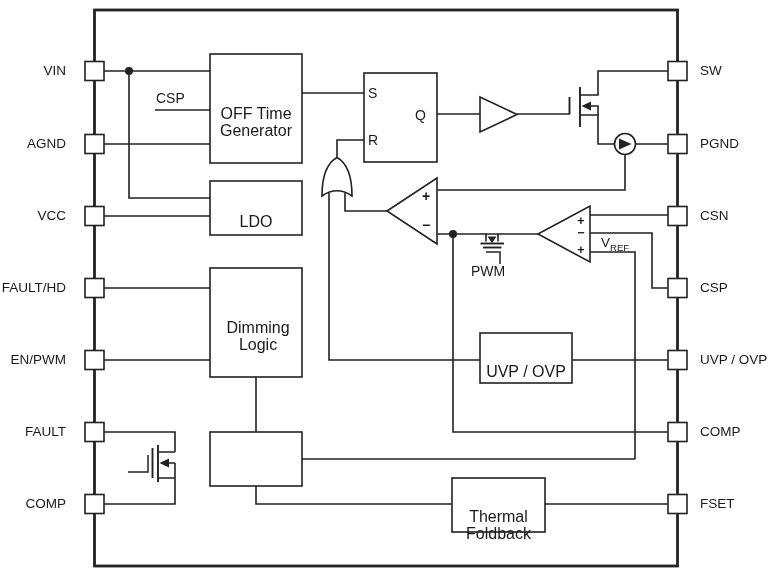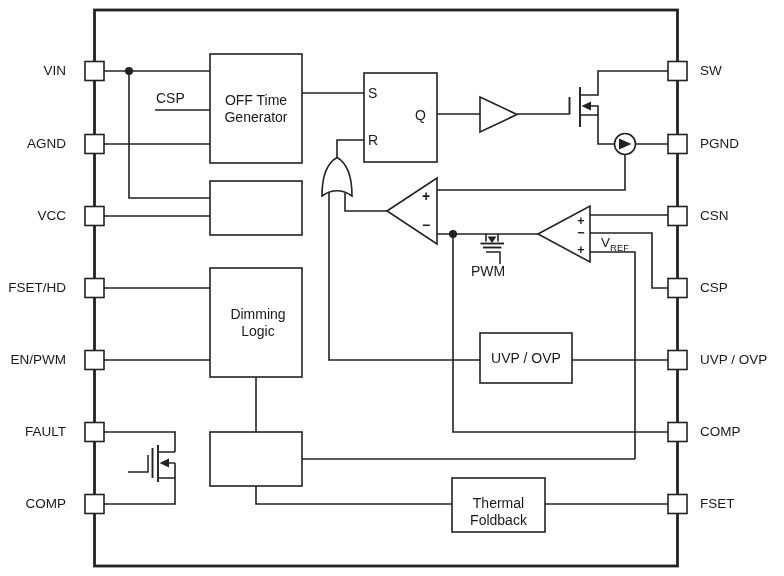--- a/index.html
+++ b/index.html
@@ -3,21 +3,21 @@
 <meta charset="utf-8">
 <style>
   html,body{margin:0;padding:0;background:#ffffff;}
   .stage{position:relative;width:784px;height:576px;background:#ffffff;
          font-family:"Liberation Sans",sans-serif;color:#1a1a1a;overflow:hidden;padding-left:16px;}
   .stage svg{position:absolute;left:0;top:0;}
   .lbl{position:absolute;font-size:13.5px;line-height:18px;white-space:nowrap;}
   .pin-l{left:0;width:66px;text-align:right;}
   .pin-r{left:700px;text-align:center;}
   .blk{position:absolute;display:flex;align-items:center;justify-content:center;
-       text-align:center;font-size:14px;line-height:17px;}
+       text-align:center;font-size:16px;line-height:17px;margin-top:13px;}
   .latchlbl{position:absolute;font-size:14px;line-height:17px;}
   .sign{position:absolute;width:14px;text-align:center;font-size:14px;line-height:16px;font-weight:600;}
   .sign.small{font-size:12.5px;line-height:14px;}
   .vref{position:absolute;font-size:13.5px;line-height:16px;}
   .vref sub{font-size:9.5px;margin-top:16px;}
   .wirelbl{position:absolute;font-size:14px;line-height:17px;}
 </style>
 </head>
 <body>
 
@@ -135,39 +135,42 @@
       <rect x="668" y="278.5" width="19" height="19"></rect>
       <rect x="668" y="350.5" width="19" height="19"></rect>
       <rect x="668" y="422.5" width="19" height="19"></rect>
       <rect x="668" y="494.5" width="19" height="19"></rect>
     </g>
   </svg>
 
   <div class="lbl pin-l" style="top:62px">VIN</div>
   <div class="lbl pin-l" style="top:135px">AGND</div>
   <div class="lbl pin-l" style="top:207px">VCC</div>
-  <div class="lbl pin-l" style="top:279px">FSET/HD</div>
+  <div class="lbl pin-l" style="top:279px">FAULT/HD</div>
   <div class="lbl pin-l" style="top:351px">EN/PWM</div>
   <div class="lbl pin-l" style="top:423px">FAULT</div>
   <div class="lbl pin-l" style="top:495px">COMP</div>
 
   <div class="lbl pin-r" style="top:62px">SW</div>
   <div class="lbl pin-r" style="top:135px">PGND</div>
   <div class="lbl pin-r" style="top:207px">CSN</div>
   <div class="lbl pin-r" style="top:279px">CSP</div>
   <div class="lbl pin-r" style="top:351px">UVP / OVP</div>
   <div class="lbl pin-r" style="top:423px">COMP</div>
   <div class="lbl pin-r" style="top:495px">FSET</div>
 
   <div class="blk" style="left:210px;top:54px;width:92px;height:109px">
     <div>
       <div>OFF Time</div>
       <div>Generator</div>
     </div>
   </div>
+  <div class="blk" style="left:210px;top:181px;width:92px;height:54px">
+    <div>LDO</div>
+  </div>
   <div class="blk" style="left:210px;top:268px;width:96px;height:109px">
     <div>
       <div>Dimming</div>
       <div>Logic</div>
     </div>
   </div>
   <div class="blk" style="left:480px;top:333px;width:92px;height:50px">
     <div>UVP / OVP</div>
   </div>
   <div class="blk" style="left:452px;top:478px;width:93px;height:67px">

